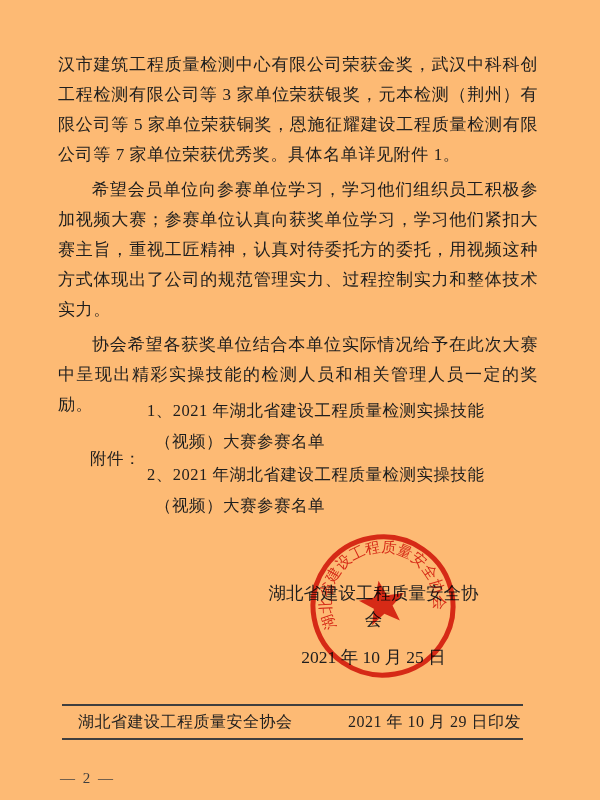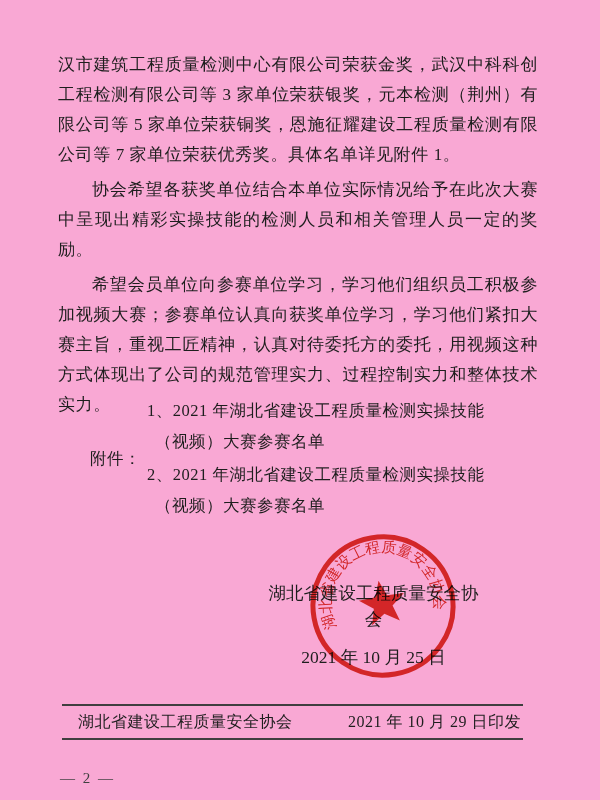--- a/index.html
+++ b/index.html
@@ -1,19 +1,19 @@
 <!DOCTYPE html>
 <html lang="zh"><head>
 <meta charset="utf-8">
 <style>
   html,body{margin:0;padding:0;}
   .page{
     position:relative;
     width:600px;height:800px;
-    background:#f9a8d4;
+    background:#fdba74;
     overflow:hidden;
     font-family:"Liberation Serif","DejaVu Serif",serif;
     color:#1e1e1e;
   }
   
   .body-text{
     position:absolute;left:58px;top:50px;width:480px;
     font-size:17px;line-height:30px;
     text-align:justify;letter-spacing:0.6px;
   }
@@ -55,22 +55,22 @@
     font-size:15px;letter-spacing:2px;color:#3f3f3f;
   }
 </style>
 </head>
 <body>
 
 <div class="page">
 
   <div class="body-text">
     <p>汉市建筑工程质量检测中心有限公司荣获金奖，武汉中科科创工程检测有限公司等 3 家单位荣获银奖，元本检测（荆州）有限公司等 5 家单位荣获铜奖，恩施征耀建设工程质量检测有限公司等 7 家单位荣获优秀奖。具体名单详见附件 1。</p>
+    <p class="indent">希望会员单位向参赛单位学习，学习他们组织员工积极参加视频大赛；参赛单位认真向获奖单位学习，学习他们紧扣大赛主旨，重视工匠精神，认真对待委托方的委托，用视频这种方式体现出了公司的规范管理实力、过程控制实力和整体技术实力。</p>
     <p class="indent">协会希望各获奖单位结合本单位实际情况给予在此次大赛中呈现出精彩实操技能的检测人员和相关管理人员一定的奖励。</p>
-    <p class="indent">希望会员单位向参赛单位学习，学习他们组织员工积极参加视频大赛；参赛单位认真向获奖单位学习，学习他们紧扣大赛主旨，重视工匠精神，认真对待委托方的委托，用视频这种方式体现出了公司的规范管理实力、过程控制实力和整体技术实力。</p>
   </div>
 
   <div class="attachments">
     <div class="att-flex">
       <span class="att-label">附件：</span>
       <div class="att-items">
         <div class="att-item">
           <div class="att-line1"><span>1、</span><span>2021 年湖北省建设工程质量检测实操技能</span></div>
           <div class="att-line2">（视频）大赛参赛名单</div>
         </div>

